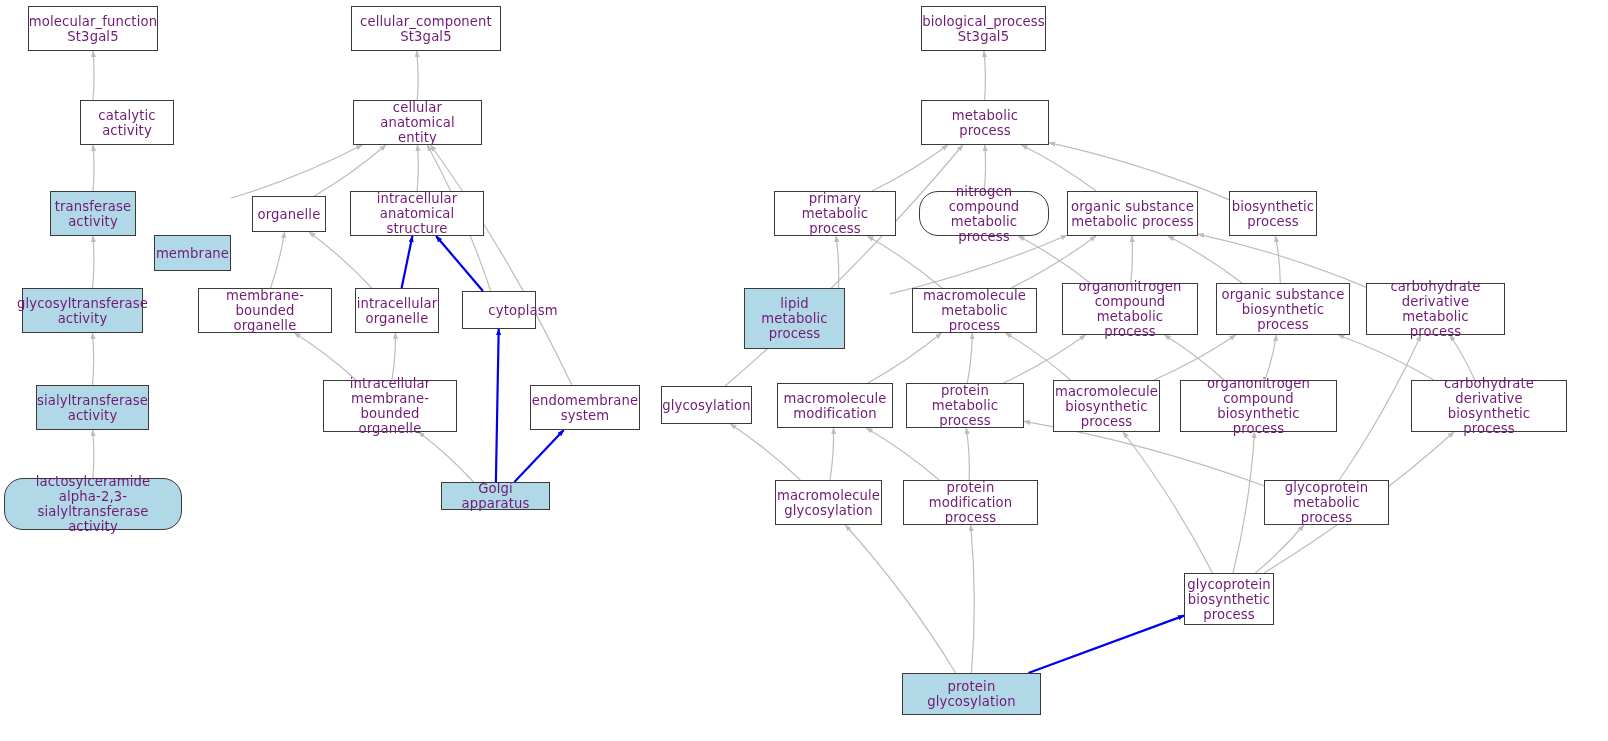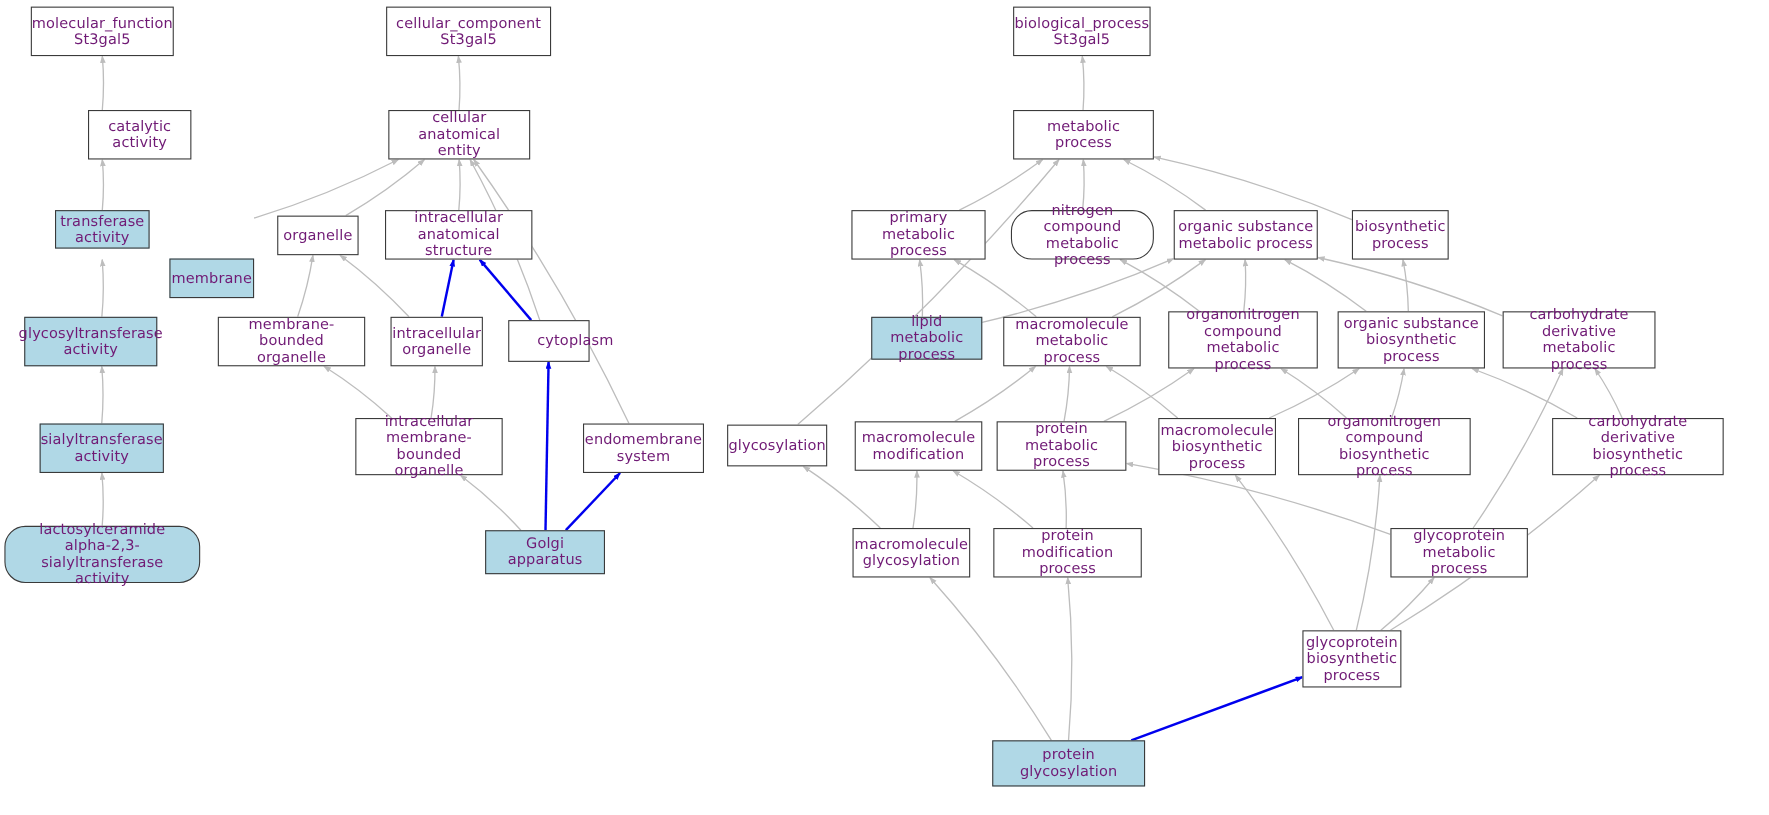--- a/index.html
+++ b/index.html
@@ -84,21 +84,21 @@
       <path d="M1028.4,673.0 Q1106.2,644.3 1184.0,615.6" fill="none" stroke="#0000ee" stroke-width="2.2" marker-end="url(#ar-dir)"></path>
     </svg>
   <div id="nodes">
       <div class="node" style="left: 28px; top: 6px; width: 130px; height: 45px;">
         <span class="lbl">molecular_function
 St3gal5</span>
       </div>
       <div class="node" style="left: 36px; top: 100px; width: 94px; height: 45px; margin-left: 44px;">
         <span class="lbl">catalytic activity</span>
       </div>
-      <div class="node hl" style="left: 50px; top: 191px; width: 86px; height: 35px; background: rgb(176, 216, 230);">
+      <div class="node hl" style="left: 50px; top: 191px; width: 86px; height: 45px; background: rgb(176, 216, 230);">
         <span class="lbl">transferase
 activity</span>
       </div>
       <div class="node hl" style="left: 22px; top: 288px; width: 121px; height: 45px; background: rgb(176, 216, 230);">
         <span class="lbl">glycosyltransferase
 activity</span>
       </div>
       <div class="node hl" style="left: 36px; top: 385px; width: 113px; height: 45px; background: rgb(176, 216, 230);">
         <span class="lbl">sialyltransferase
 activity</span>
@@ -139,21 +139,21 @@
       </div>
       <div class="node" style="left: 323px; top: 380px; width: 134px; height: 52px;">
         <span class="lbl">intracellular
 membrane-bounded
 organelle</span>
       </div>
       <div class="node" style="left: 530px; top: 385px; width: 110px; height: 45px;">
         <span class="lbl">endomembrane
 system</span>
       </div>
-      <div class="node hl" style="left: 441px; top: 482px; width: 109px; height: 40px; background: rgb(176, 216, 230);">
+      <div class="node hl" style="left: 441px; top: 482px; width: 109px; height: 28px; background: rgb(176, 216, 230);">
         <span class="lbl">Golgi apparatus</span>
       </div>
       <div class="node" style="left: 921px; top: 6px; width: 125px; height: 45px;">
         <span class="lbl">biological_process
 St3gal5</span>
       </div>
       <div class="node" style="left: 921px; top: 100px; width: 128px; height: 45px;">
         <span class="lbl">metabolic process</span>
       </div>
       <div class="node" style="left: 774px; top: 191px; width: 122px; height: 45px; justify-content: center;">
@@ -165,21 +165,21 @@
 metabolic process</span>
       </div>
       <div class="node" style="left: 1067px; top: 191px; width: 131px; height: 45px;">
         <span class="lbl">organic substance
 metabolic process</span>
       </div>
       <div class="node" style="left: 1229px; top: 191px; width: 88px; height: 45px;">
         <span class="lbl">biosynthetic
 process</span>
       </div>
-      <div class="node hl" style="left: 792px; top: 288px; width: 101px; height: 39px; background: rgb(176, 216, 230); text-align: center;">
+      <div class="node hl" style="left: 744px; top: 288px; width: 101px; height: 61px; background: rgb(176, 216, 230); text-align: center;">
         <span class="lbl">lipid metabolic
 process</span>
       </div>
       <div class="node" style="left: 912px; top: 288px; width: 125px; height: 45px;">
         <span class="lbl">macromolecule
 metabolic process</span>
       </div>
       <div class="node" style="left: 1062px; top: 283px; width: 136px; height: 52px;">
         <span class="lbl">organonitrogen
 compound metabolic

